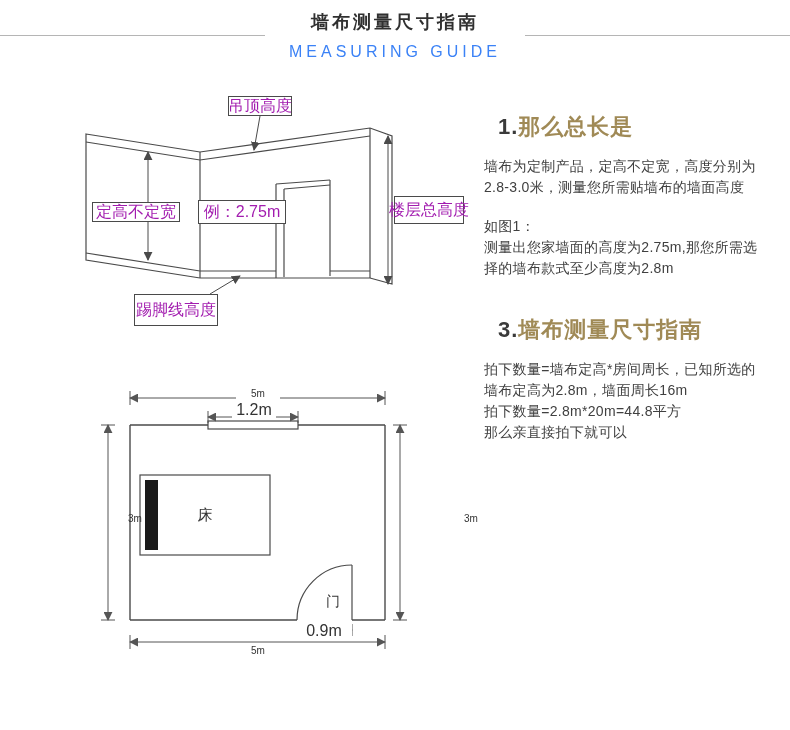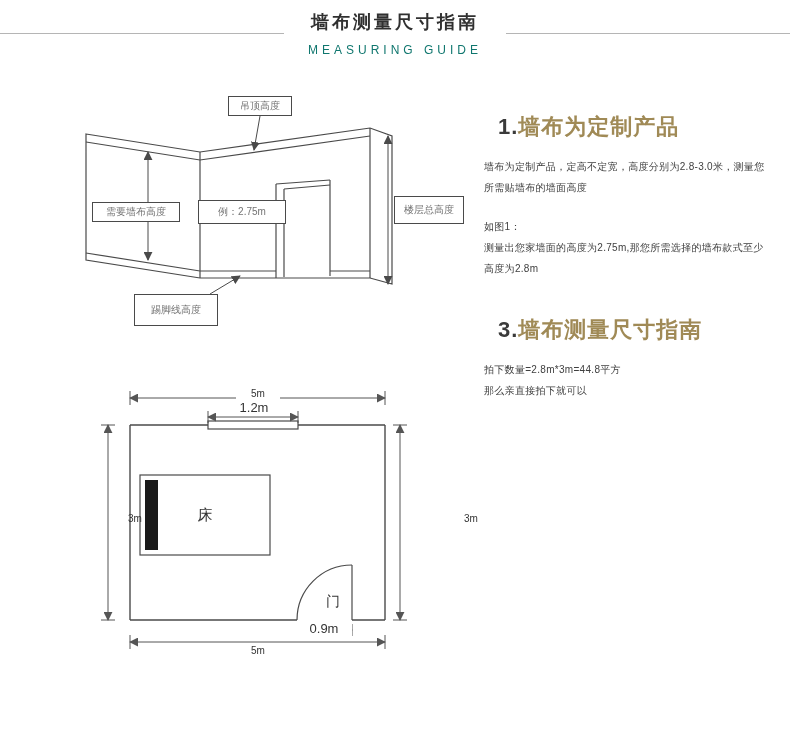--- a/index.html
+++ b/index.html
@@ -9,47 +9,47 @@
     font-family:"Liberation Sans", sans-serif;
     color:#404040;
   }
   .page { position:relative; width:790px; height:730px; background:#fff; overflow:hidden; }
 
   
   .header { display:flex; align-items:center; padding-top:10px; }
   .hline { flex:1; height:1px; background:#b5b5b5; }
   .header-titles { padding:0 24px; text-align:center; }
   .title { font-size:18px; font-weight:bold; color:#303030; letter-spacing:3px; }
-  .subtitle { font-size:12px; color:#0f766e; letter-spacing:4px; margin-top:9px; }
+  .subtitle { font-size:16px; color:#3b82f6; letter-spacing:4px; margin-top:9px; }
 
   
   .diagram { position:absolute; }
   #room-diagram { left:28px; top:88px; width:452px; height:240px; }
   #floor-plan  { left:60px; top:380px; width:390px; height:300px; }
   .diagram svg { position:absolute; left:0; top:0; }
 
   .dlabel {
     position:absolute; border:1px solid #4a4a4a; background:#fff;
-    font-size:10px; color:#737373; display:flex; align-items:center; justify-content:center;
+    font-size:16px; color:#a21caf; display:flex; align-items:center; justify-content:center;
     white-space:nowrap;
   }
   .dim-text {
     position:absolute; font-size:10px; color:#333; text-align:center;
     background:#fff; line-height:1.15; white-space:nowrap;
   }
-  .dim-text.sm { font-size:13px;text-align:center; }
+  .dim-text.sm { font-size:16px;text-align:center; }
   .dim-text.nobg { background:transparent;margin-left:47px; }
   .plan-label { position:absolute; font-size:15px; color:#333; text-align:center; }
 
   
   #guide { position:absolute; left:484px; top:112px; width:285px; }
   .sec { margin-bottom:36px; }
   .sec-title { font-size:22px; font-weight:bold; letter-spacing:1px; margin:0 0 14px 14px; color:#a08a56; }
   .sec-num { color:#3a3a3a; }
-  .body { font-size:10px; line-height:21px; color:#404040; letter-spacing:0.3px; }
+  .body { font-size:14px; line-height:21px; color:#404040; letter-spacing:0.3px; }
   .mb18 { margin-bottom:18px; }
   .mb0 { margin-bottom:0; }
 </style>
 </head>
 <body>
 
 <div class="page">
 
   <header class="header">
     <div class="hline"></div>
@@ -84,21 +84,21 @@
         <line x1="256" y1="101" x2="302" y2="97"></line>
       </g>
       <g stroke="#4a4a4a" stroke-width="1" fill="none">
         <line x1="120" y1="64" x2="120" y2="172" marker-start="url(#ar1)" marker-end="url(#ar1)"></line>
         <line x1="360" y1="48" x2="360" y2="196" marker-start="url(#ar1)" marker-end="url(#ar1)"></line>
         <line x1="232" y1="28" x2="226" y2="62" marker-end="url(#ar1)"></line>
         <line x1="182" y1="206" x2="212" y2="188" marker-end="url(#ar1)"></line>
       </g>
     </svg>
     <div class="dlabel" style="left:200px;top:8px;width:64px;height:20px">吊顶高度</div>
-    <div class="dlabel" style="left:64px;top:114px;width:88px;height:20px">需要墙布高度</div>
+    <div class="dlabel" style="left:64px;top:114px;width:88px;height:20px">定高不定宽</div>
     <div class="dlabel" style="left:170px;top:112px;width:88px;height:24px">例：2.75m</div>
     <div class="dlabel" style="left:366px;top:108px;width:70px;height:28px">楼层总高度</div>
     <div class="dlabel" style="left:106px;top:206px;width:84px;height:32px">踢脚线高度</div>
   </div>
 
   <div class="diagram" id="floor-plan">
     <svg viewBox="0 0 390 300" width="390" height="300">
       <defs>
         <marker id="ar2" viewBox="0 0 10 10" refX="9" refY="5" markerWidth="9" markerHeight="9" orient="auto-start-reverse">
           <path d="M0,0 L10,5 L0,10 Z" fill="#555"></path>
@@ -157,27 +157,28 @@
     <div class="dim-text nobg" style="left:350px;top:133px;width:28px">3m</div>
     <div class="dim-text" style="left:176px;top:265px;width:44px">5m</div>
     <div class="dim-text sm" style="left:236px;top:242px;width:56px">0.9m</div>
     <div class="plan-label" style="left:95px;top:126px;width:100px">床</div>
     <div class="plan-label" style="left:258px;top:213px;width:30px;font-size:14px">门</div>
   </div>
 
   <div id="guide">
 
     <section class="sec">
-      <h2 class="sec-title"><span class="sec-num">1.</span><span>墙布为定制产品</span></h2>
+      <h2 class="sec-title"><span class="sec-num">1.</span><span>那么总长是</span></h2>
       <p class="body mb18">墙布为定制产品，定高不定宽，高度分别为2.8-3.0米，测量您所需贴墙布的墙面高度</p>
       <p class="body mb0">如图1：</p>
       <p class="body mb0">测量出您家墙面的高度为2.75m,那您所需选择的墙布款式至少高度为2.8m</p>
     </section>
 
 
     <section class="sec">
       <h2 class="sec-title"><span class="sec-num">3.</span><span>墙布测量尺寸指南</span></h2>
-      <p class="body mb0">拍下数量=2.8m*3m=44.8平方</p>
+      <p class="body mb0">拍下数量=墙布定高*房间周长，已知所选的墙布定高为2.8m，墙面周长16m</p>
+      <p class="body mb0">拍下数量=2.8m*20m=44.8平方</p>
       <p class="body mb0">那么亲直接拍下就可以</p>
     </section>
 
   </div>
 </div>
 
 </body></html>

